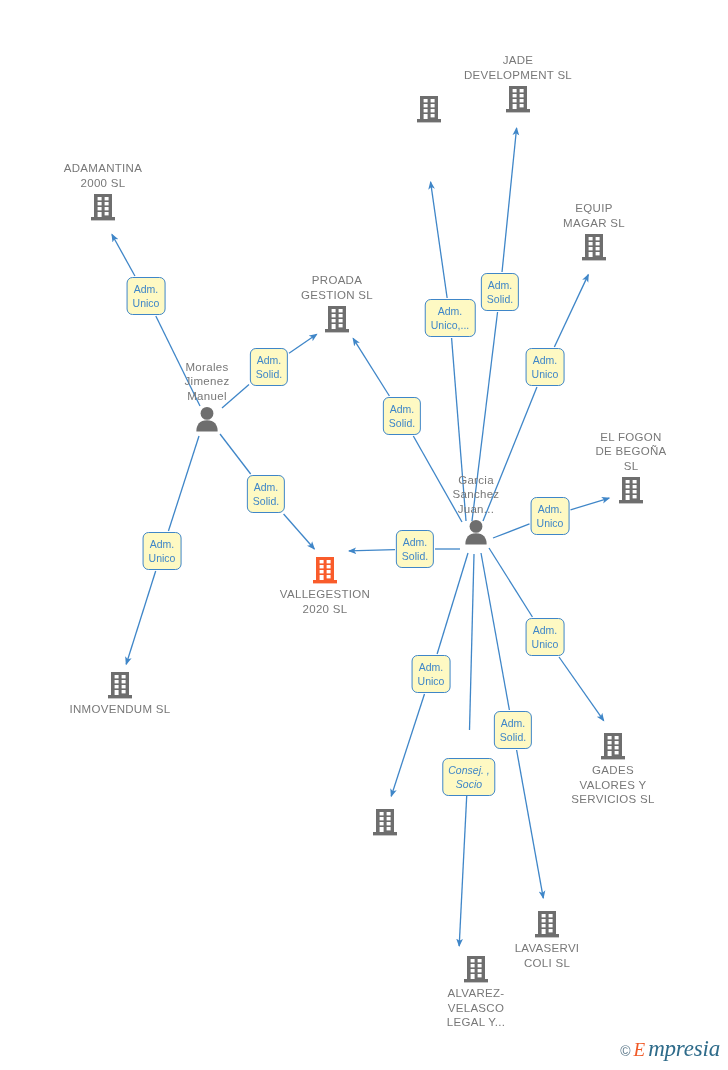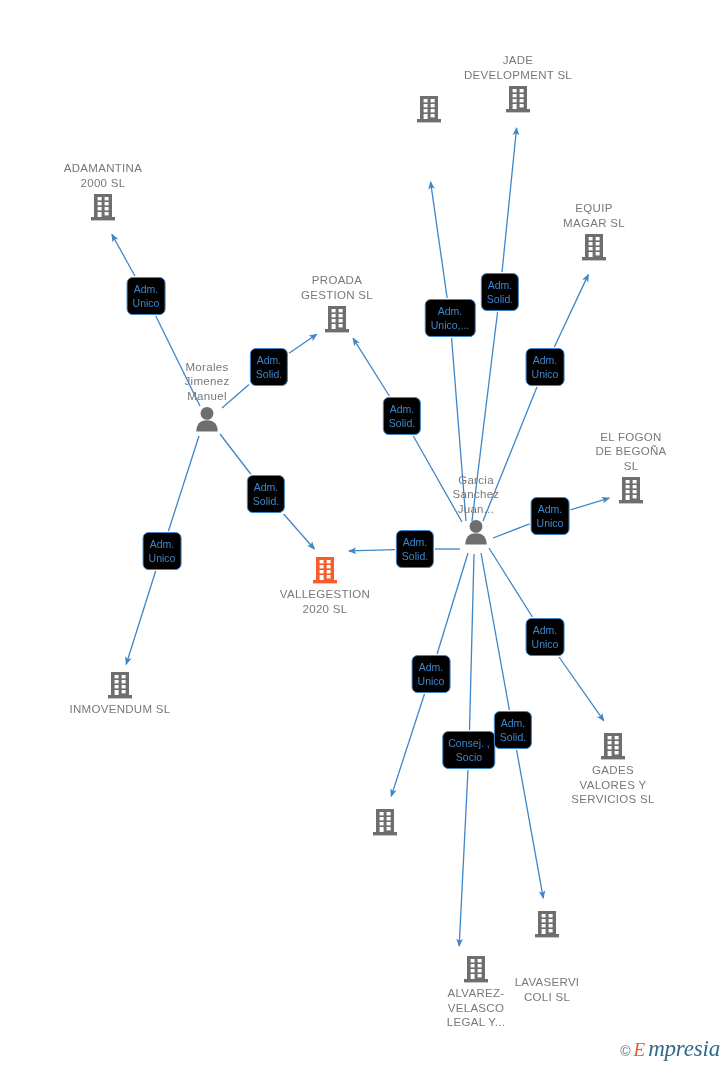--- a/index.html
+++ b/index.html
@@ -43,21 +43,21 @@
     white-space: pre-line;
     font-weight: normal;
   }
   .node.below .node-label { order: 2; margin-top: 2px; }
   .node.above .node-label { order: 0; margin-bottom: 2px; }
   .node-icon { line-height: 0; }
   .node.below .node-icon { order: 1; }
   .node.above .node-icon { order: 1; }
   .rel-box {
     position: absolute;
-    background: #000000;
+    background: #fef9c3;
     border: 1.3px solid #3f86c8;
     border-radius: 6px;
     color: #3f86c8;
     font-size: 10.5px;
     line-height: 14px;
     text-align: center;
     padding: 4px 5px;
     white-space: pre-line;
     box-sizing: border-box;
     transform: translate(-50%, -50%);
@@ -327,21 +327,21 @@
               <rect x="7.6" y="10" width="4" height="3.4"></rect>
               <rect x="7.6" y="15" width="4" height="3.4"></rect>
               <rect x="14.6" y="5" width="4" height="3.4"></rect>
               <rect x="14.6" y="10" width="4" height="3.4"></rect>
               <rect x="14.6" y="15" width="4" height="3.4"></rect>
               <rect x="7.6" y="20" width="4" height="5"></rect>
               <rect x="14.6" y="20" width="4" height="3.4"></rect>
             </g>
           </svg></div>
       </div>
-      <div class="node below" style="left: 547px; top: 909px; gap: 34px;">
+      <div class="node below" style="left: 547px; top: 909px;">
         <div class="node-label">LAVASERVI
 COLI  SL</div>
         <div class="node-icon"><svg width="26" height="30" viewBox="0 0 26 30">
             <g fill="#6e6e6e">
               <rect x="4" y="2" width="18" height="23"></rect>
               <rect x="1" y="25" width="24" height="3.4"></rect>
             </g>
             <g fill="#ffffff">
               <rect x="7.6" y="5" width="4" height="3.4"></rect>
               <rect x="7.6" y="10" width="4" height="3.4"></rect>
@@ -392,21 +392,21 @@
       <div class="rel-box" style="left: 545px; top: 367px;">Adm.
 Unico</div>
       <div class="rel-box" style="left: 402px; top: 416px;">Adm.
 Solid.</div>
       <div class="rel-box" style="left: 550px; top: 516px;">Adm.
 Unico</div>
       <div class="rel-box" style="left: 415px; top: 549px;">Adm.
 Solid.</div>
       <div class="rel-box" style="left: 431px; top: 674px;">Adm.
 Unico</div>
-      <div class="rel-box" style="left: 469px; top: 750px;">Consej. ,
+      <div class="rel-box" style="left: 469px; top: 777px; font-style: italic;">Consej. ,
 Socio</div>
       <div class="rel-box" style="left: 513px; top: 730px;">Adm.
 Solid.</div>
       <div class="rel-box" style="left: 545px; top: 637px;">Adm.
 Unico</div>
     </div>
 
   <div class="watermark">
     <span class="wm-c">©</span>
       <span class="wm-e">E</span>

